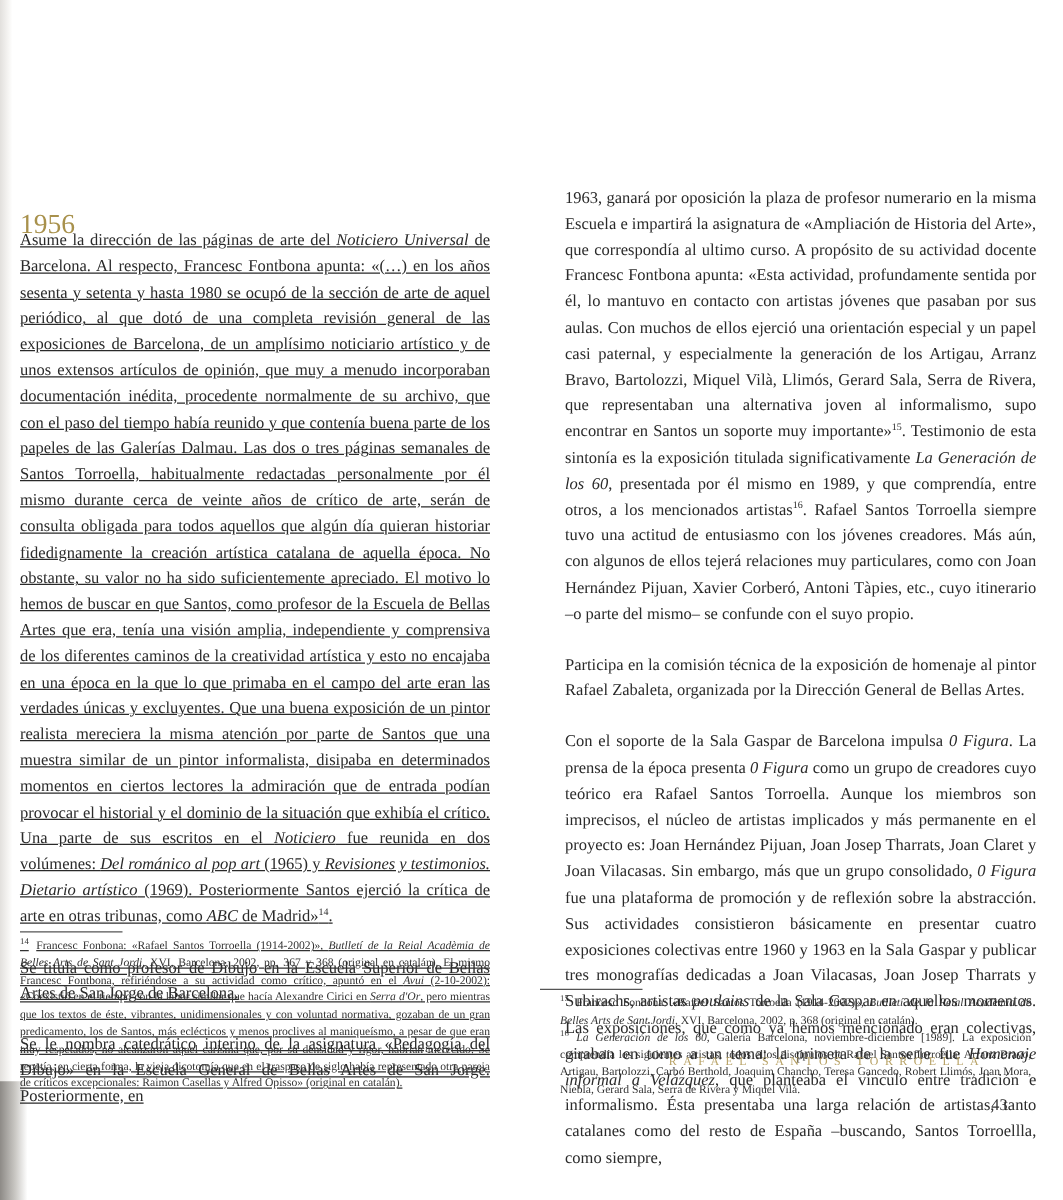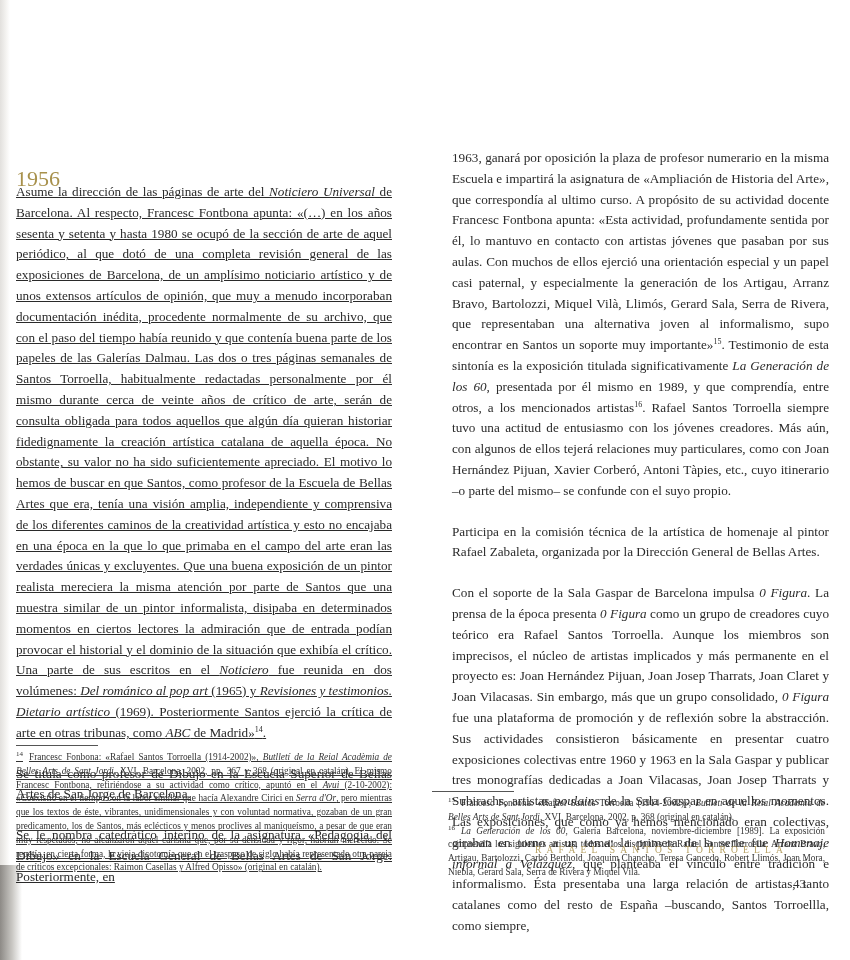--- a/index.html
+++ b/index.html
@@ -64,21 +64,21 @@
   <p class="tight">Se le nombra catedrático interino de la asignatura «Pedagogía del Dibujo» en la Escuela General de Bellas Artes de San Jorge. Posteriormente, en</p>
 </div>
 
 <div class="fn-rule" style="left:16px; top:745px;"></div>
 <div class="footnotes" style="left:16px; top:751px;text-decoration:underline;">
   <p><span class="fn-num">14</span><span>Francesc Fonbona: «Rafael Santos Torroella (1914-2002)», </span><em>Butlletí de la Reial Acadèmia de Belles Arts de Sant Jordi</em><span>, XVI, Barcelona, 2002, pp. 367 y 368 (original en catalán). El mismo Francesc Fontbona, refiriéndose a su actividad como crítico, apuntó en el </span><em>Avui</em><span> (2-10-2002): «Coexistió en el tiempo con la labor similar que hacía Alexandre Cirici en </span><em>Serra d'Or</em><span>, pero mientras que los textos de éste, vibrantes, unidimensionales y con voluntad normativa, gozaban de un gran predicamento, los de Santos, más eclécticos y menos proclives al maniqueísmo, a pesar de que eran muy respetados, no alcanzaron aquel carisma que, por su densidad y rigor, habrían merecido. Se repetía, en cierta forma, la vieja dicotomía que en el traspaso de siglo había representado otra pareja de críticos excepcionales: Raimon Casellas y Alfred Opisso» (original en catalán).</span></p>
 </div>
 
 <div class="col col-right">
   <p><span>1963, ganará por oposición la plaza de profesor numerario en la misma Escuela e impartirá la asignatura de «Ampliación de Historia del Arte», que correspondía al ultimo curso. A propósito de su actividad docente Francesc Fontbona apunta: «Esta actividad, profundamente sentida por él, lo mantuvo en contacto con artistas jóvenes que pasaban por sus aulas. Con muchos de ellos ejerció una orientación especial y un papel casi paternal, y especialmente la generación de los Artigau, Arranz Bravo, Bartolozzi, Miquel Vilà, Llimós, Gerard Sala, Serra de Rivera, que representaban una alternativa joven al informalismo, supo encontrar en Santos un soporte muy importante»</span><sup>15</sup><span>. Testimonio de esta sintonía es la exposición titulada significativamente </span><em>La Generación de los 60</em><span>, presentada por él mismo en 1989, y que comprendía, entre otros, a los mencionados artistas</span><sup>16</sup><span>. Rafael Santos Torroella siempre tuvo una actitud de entusiasmo con los jóvenes creadores. Más aún, con algunos de ellos tejerá relaciones muy particulares, como con Joan Hernández Pijuan, Xavier Corberó, Antoni Tàpies, etc., cuyo itinerario –o parte del mismo– se confunde con el suyo propio.</span></p>
-  <p>Participa en la comisión técnica de la artística de homenaje al pintor Rafael Zabaleta, organizada por la Dirección General de Bellas Artes.</p>
+  <p>Participa en la comisión técnica de la exposición de homenaje al pintor Rafael Zabaleta, organizada por la Dirección General de Bellas Artes.</p>
   <p class="tight"><span>Con el soporte de la Sala Gaspar de Barcelona impulsa </span><em>0 Figura</em><span>. La prensa de la época presenta </span><em>0 Figura</em><span> como un grupo de creadores cuyo teórico era Rafael Santos Torroella. Aunque los miembros son imprecisos, el núcleo de artistas implicados y más permanente en el proyecto es: Joan Hernández Pijuan, Joan Josep Tharrats, Joan Claret y Joan Vilacasas. Sin embargo, más que un grupo consolidado, </span><em>0 Figura</em><span> fue una plataforma de promoción y de reflexión sobre la abstracción. Sus actividades consistieron básicamente en presentar cuatro exposiciones colectivas entre 1960 y 1963 en la Sala Gaspar y publicar tres monografías dedicadas a Joan Vilacasas, Joan Josep Tharrats y Subirachs, artistas </span><em>poulains</em><span> de la Sala Gaspar en aquellos momentos. Las exposiciones, que como ya hemos mencionado eran colectivas, giraban en torno a un tema: la primera de la serie fue </span><em>Homenaje informal a Velázquez</em><span>, que planteaba el vínculo entre tradición e informalismo. Ésta presentaba una larga relación de artistas, tanto catalanes como del resto de España –buscando, Santos Torroellla, como siempre,</span></p>
 </div>
 
 <div class="fn-rule" style="left:432px; top:791px;"></div>
 <div class="footnotes" style="left:448px; top:797px; width:377px;">
   <p><span class="fn-num">15</span><span>Francesc Fonbona: «Rafael Santos Torroella (1914-2002)», </span><em>Butlletí de la Reial Acadèmia de Belles Arts de Sant Jordi</em><span>, XVI, Barcelona, 2002, p. 368 (original en catalán).</span></p>
   <p><span class="fn-num">16</span><em>La Generación de los 60</em><span>, Galería Barcelona, noviembre-diciembre [1989]. La exposición comprendía los siguientes artistas, todos ellos discípulos de Rafael Santos Torroella: Arranz Bravo, Artigau, Bartolozzi, Carbó Berthold, Joaquim Chancho, Teresa Gancedo, Robert Llimós, Joan Mora, Niebla, Gerard Sala, Serra de Rivera y Miquel Vilà.</span></p>
 </div>
 
 <div class="running-title">Rafael Santos Torroella</div>

